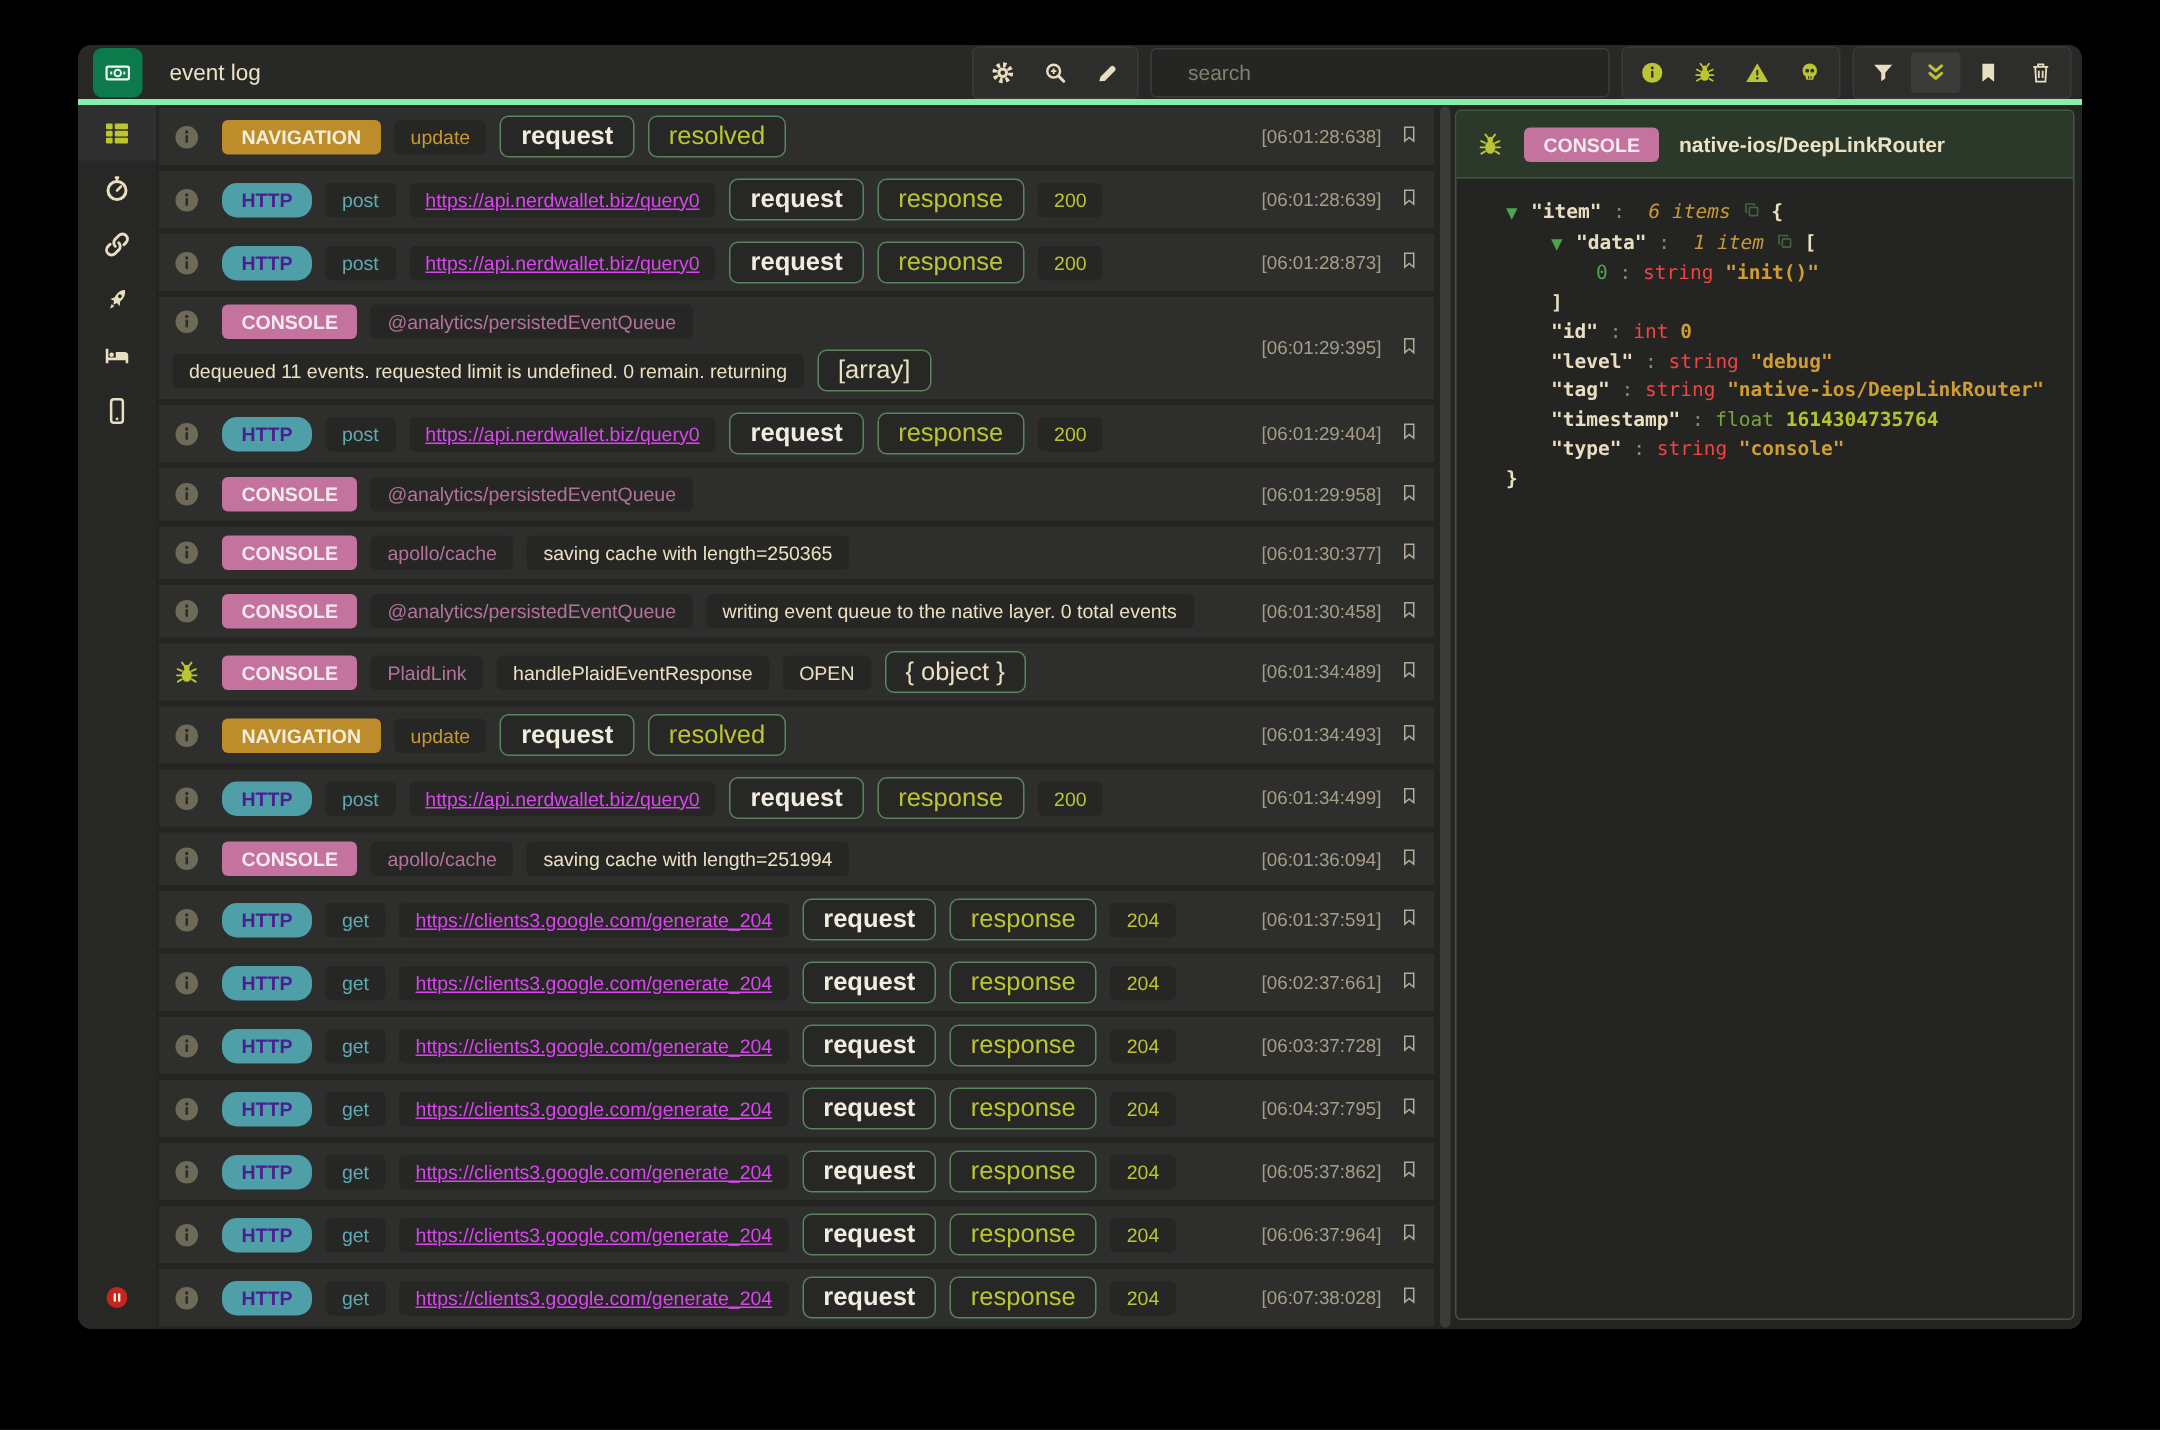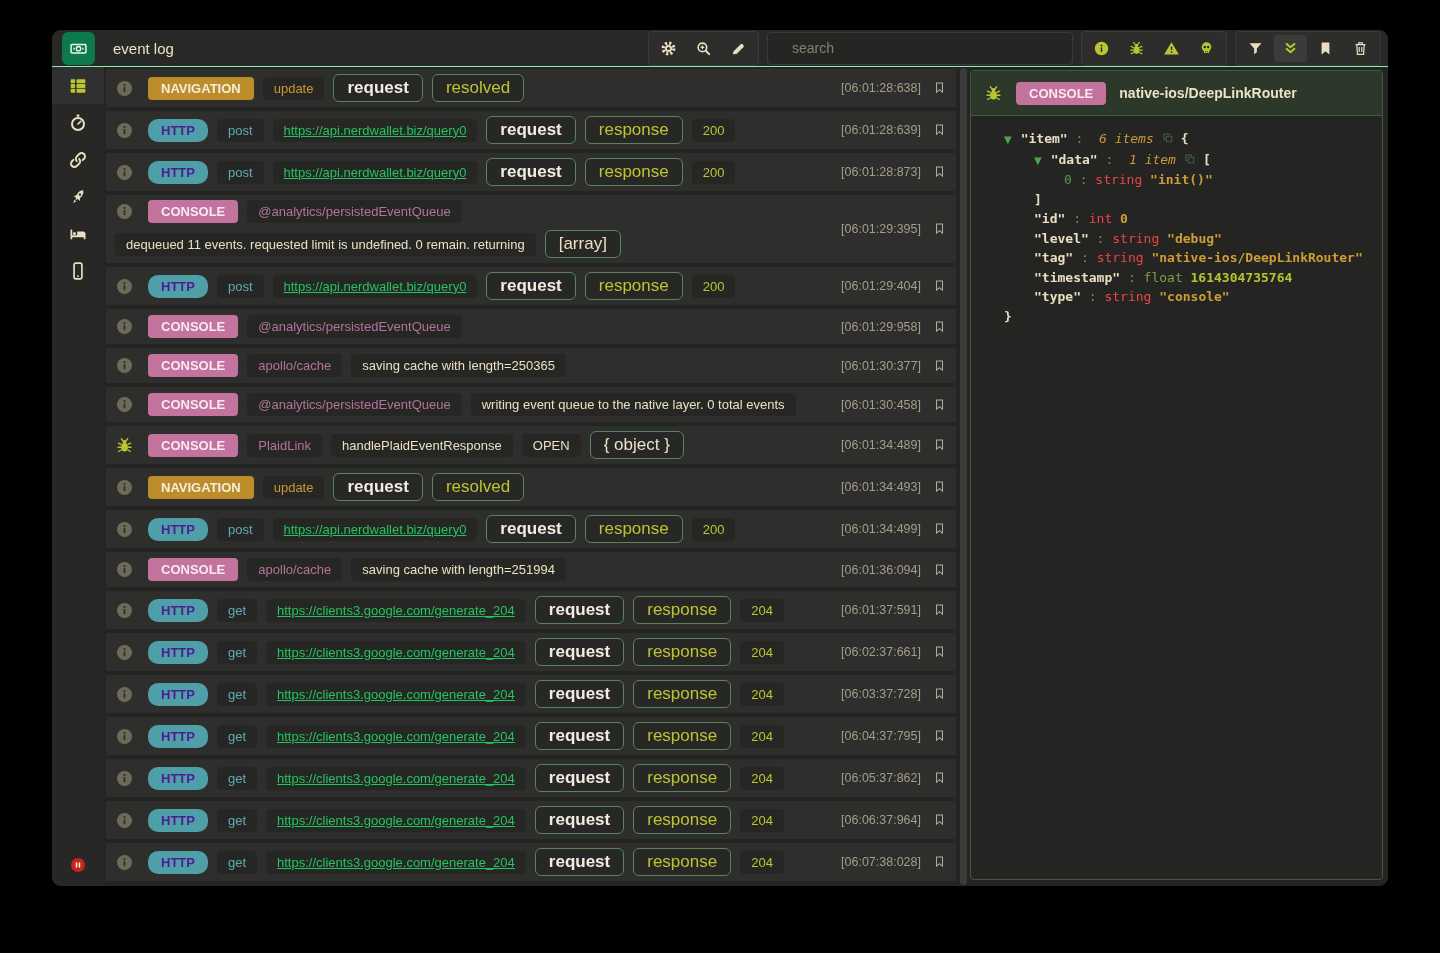--- a/index.html
+++ b/index.html
@@ -16,21 +16,21 @@
   .light.orange{background:#dd9d3c;}
   .light.olive{background:#b3b32d;}
   .tb-title{margin:0 auto;color:#c2bba4;font-size:13px;}
   .tb-right{position:absolute;right:12px;display:flex;align-items:center;gap:7px;color:#bbc531;}
   .tb-right svg{width:15px;height:15px;}
   .js-badge{background:#bbc531;color:#1f201e;font-weight:bold;font-size:9px;line-height:1;
             padding:3px 3px;border-radius:2px;letter-spacing:.5px;}
 
   
   .header{height:36px;background:#282827;display:flex;align-items:center;padding:0 7px 0 10px;
-          gap:8px;flex:none;border-bottom:1px solid #86efac;}
+          gap:8px;flex:none;border-bottom:4px solid #86efac;}
   .app-logo{width:33px;height:33px;border-radius:6px;background:#0d7a4b;display:flex;
             align-items:center;justify-content:center;flex:none;}
   .app-logo svg{width:21px;height:21px;color:#eef6ef;}
   .header-title{color:#ece2c4;font-size:15px;margin-left:10px;white-space:nowrap;}
   .h-spacer{flex:1;}
   .icon-group{display:flex;align-items:center;background:#2d2d2c;border:1px solid #3a3a38;
               border-radius:4px;height:33px;padding:0 3px;gap:2px;flex:none;}
   .icon-btn{width:33px;height:27px;display:flex;align-items:center;justify-content:center;
             color:#e9dfc0;border-radius:3px;cursor:pointer;}
   .icon-btn svg{width:17px;height:17px;}
@@ -69,21 +69,21 @@
   .p-chip.c-gold{color:#c9992e;}
   .p-chip.c-teal{color:#5fabb3;}
   .p-chip.c-pink{color:#b3739a;}
   .p-chip.c-cream{color:#eae0c2;}
   .p-chip.c-green{color:#bbc531;}
   .p-btn{font-size:17px;padding:3px 13px;border-radius:6px;background:#272726;
          border:1px solid #5a855c;cursor:pointer;}
   .p-btn.c-white{color:#f2ece0;font-weight:700;}
   .p-btn.c-cream{color:#eae0c2;}
   .p-btn.c-green{color:#bbc531;}
-  .p-link{font-size:13px;padding:4px 11px;border-radius:4px;background:#262625;color:#22c55e;
+  .p-link{font-size:13px;padding:4px 11px;border-radius:4px;background:#262625;color:#d946ef;
           text-decoration:underline;cursor:pointer;}
   .row-right{display:flex;align-items:center;gap:12px;margin-left:14px;flex:none;justify-content:center;}
   .time{color:#a59d87;font-size:12.5px;white-space:nowrap;}
   .bm-icon{width:13px;height:16px;color:#b3ab95;cursor:pointer;}
 
   
   .scrollbar{width:14px;flex:none;display:flex;justify-content:center;padding:1px 0;}
   .scroll-thumb{width:7px;background:#3b3b39;border-radius:4px;height:100%;}
 
   

